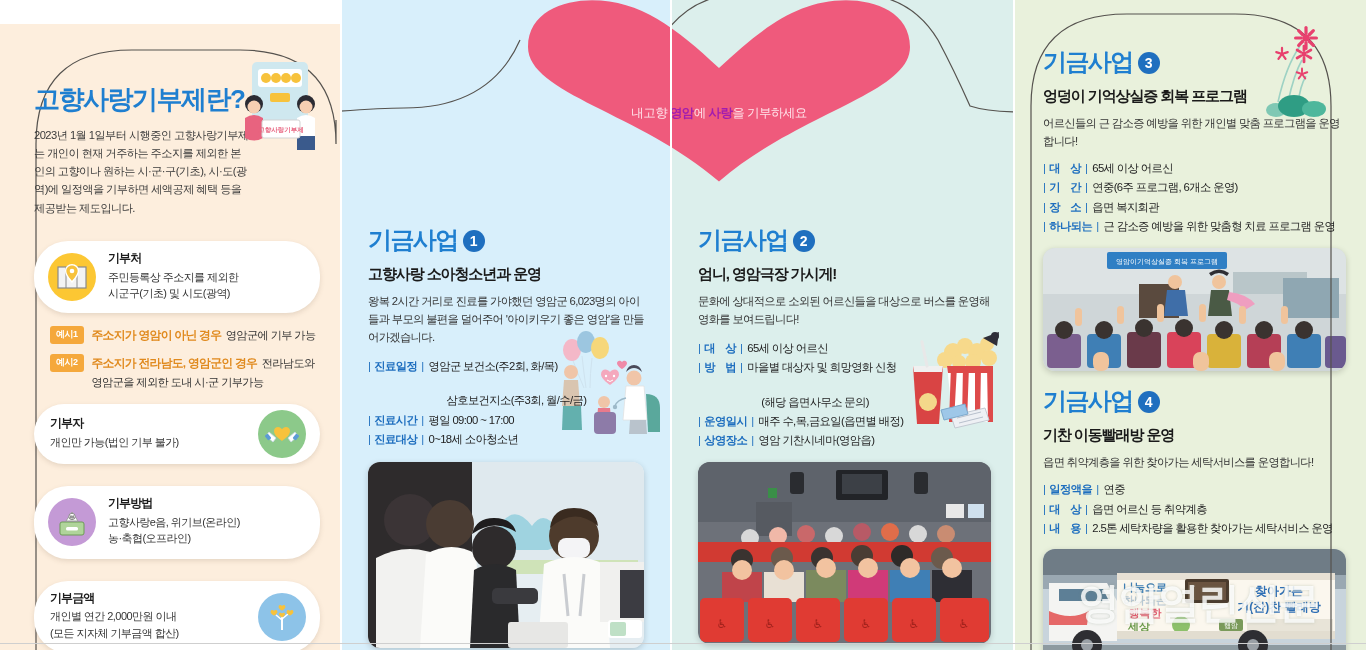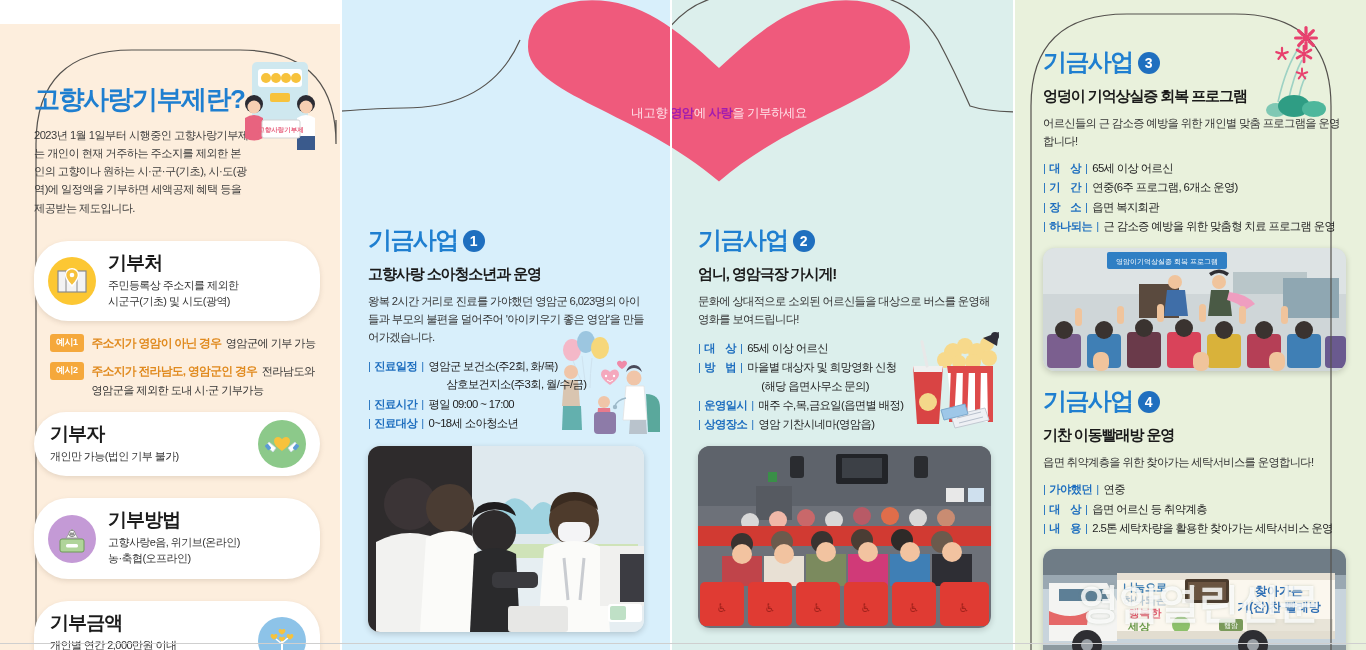--- a/index.html
+++ b/index.html
@@ -59,21 +59,21 @@
   .card {
     position: relative; background: #ffffff; border-radius: 34px;
     box-shadow: 0 2px 5px rgba(120,100,80,.18);
     min-height: 60px; padding: 11px 16px 12px 16px;
     display: flex; align-items: center;
   }
   .card.icon-left { padding-left: 74px; }
   .card.icon-right { padding-right: 74px; }
   .card-txt { flex: 1; }
   .card-h {
-    font-size: 19px; font-weight: 800; color: #1c1c1c; letter-spacing: -0.9px;
+    font-size: 12px; font-weight: 800; color: #1c1c1c; letter-spacing: -0.9px;
     line-height: 1.15; margin-bottom: 3px;
   }
   .card-p { font-size: 11px; line-height: 1.48; color: #333; letter-spacing: -0.55px; }
   .badge-ico {
     position: absolute; top: 50%; transform: translateY(-50%);
     width: 48px; height: 48px; border-radius: 50%;
     display: flex; align-items: center; justify-content: center;
   }
   .badge-ico.left { left: 14px; }
   .badge-ico.right { right: 14px; }
@@ -128,21 +128,21 @@
   }
   .spec { font-size: 11.3px; line-height: 1.62; letter-spacing: -0.6px; color: #222; }
   .spec-row { display: flex; align-items: flex-start; margin-bottom: 1px; }
   .spec-k {
     color: #1f6fbf; font-weight: 800; white-space: pre;
     display: flex; align-items: center;
   }
   .spec-k::before { content: "|"; color: #1f6fbf; margin-right: 4px; font-weight: 400; }
   .spec-k::after  { content: "|"; color: #1f6fbf; margin: 0 5px 0 4px; font-weight: 400; }
   .spec-v { color: #222; flex: 1; }
-  .spec-v .cont { display: block; }
+  .spec-v .cont { display: block; margin-top: 16px; }
 
   .photo {
     border-radius: 12px; overflow: hidden; position: relative;
     box-shadow: 0 2px 6px rgba(0,0,0,.18);
   }
   .photo svg { display: block; width: 100%; height: 100%; }
 
   
   .c2-inner { padding: 228px 26px 0 28px; }
   .c2-photo { margin-top: 14px; height: 186px; }
@@ -687,21 +687,21 @@
 
       <div class="fund" style="margin-top:18px">
         <div class="fund-title">
           <span>기금사업</span>
           <span class="fund-num">4</span>
         </div>
         <div class="fund-sub">기찬 이동빨래방 운영</div>
         <div class="fund-desc" style="margin-bottom:9px">읍면 취약계층을 위한 찾아가는 세탁서비스를 운영합니다!</div>
         <div class="spec">
           <div class="spec-row">
-            <span class="spec-k">가야했던</span>
+            <span class="spec-k">일정액을</span>
             <span class="spec-v">연중</span>
           </div>
           <div class="spec-row">
             <span class="spec-k">대    상</span>
             <span class="spec-v">읍면 어르신 등 취약계층</span>
           </div>
           <div class="spec-row">
             <span class="spec-k">내    용</span>
             <span class="spec-v">2.5톤 세탁차량을 활용한 찾아가는 세탁서비스 운영</span>
           </div>

